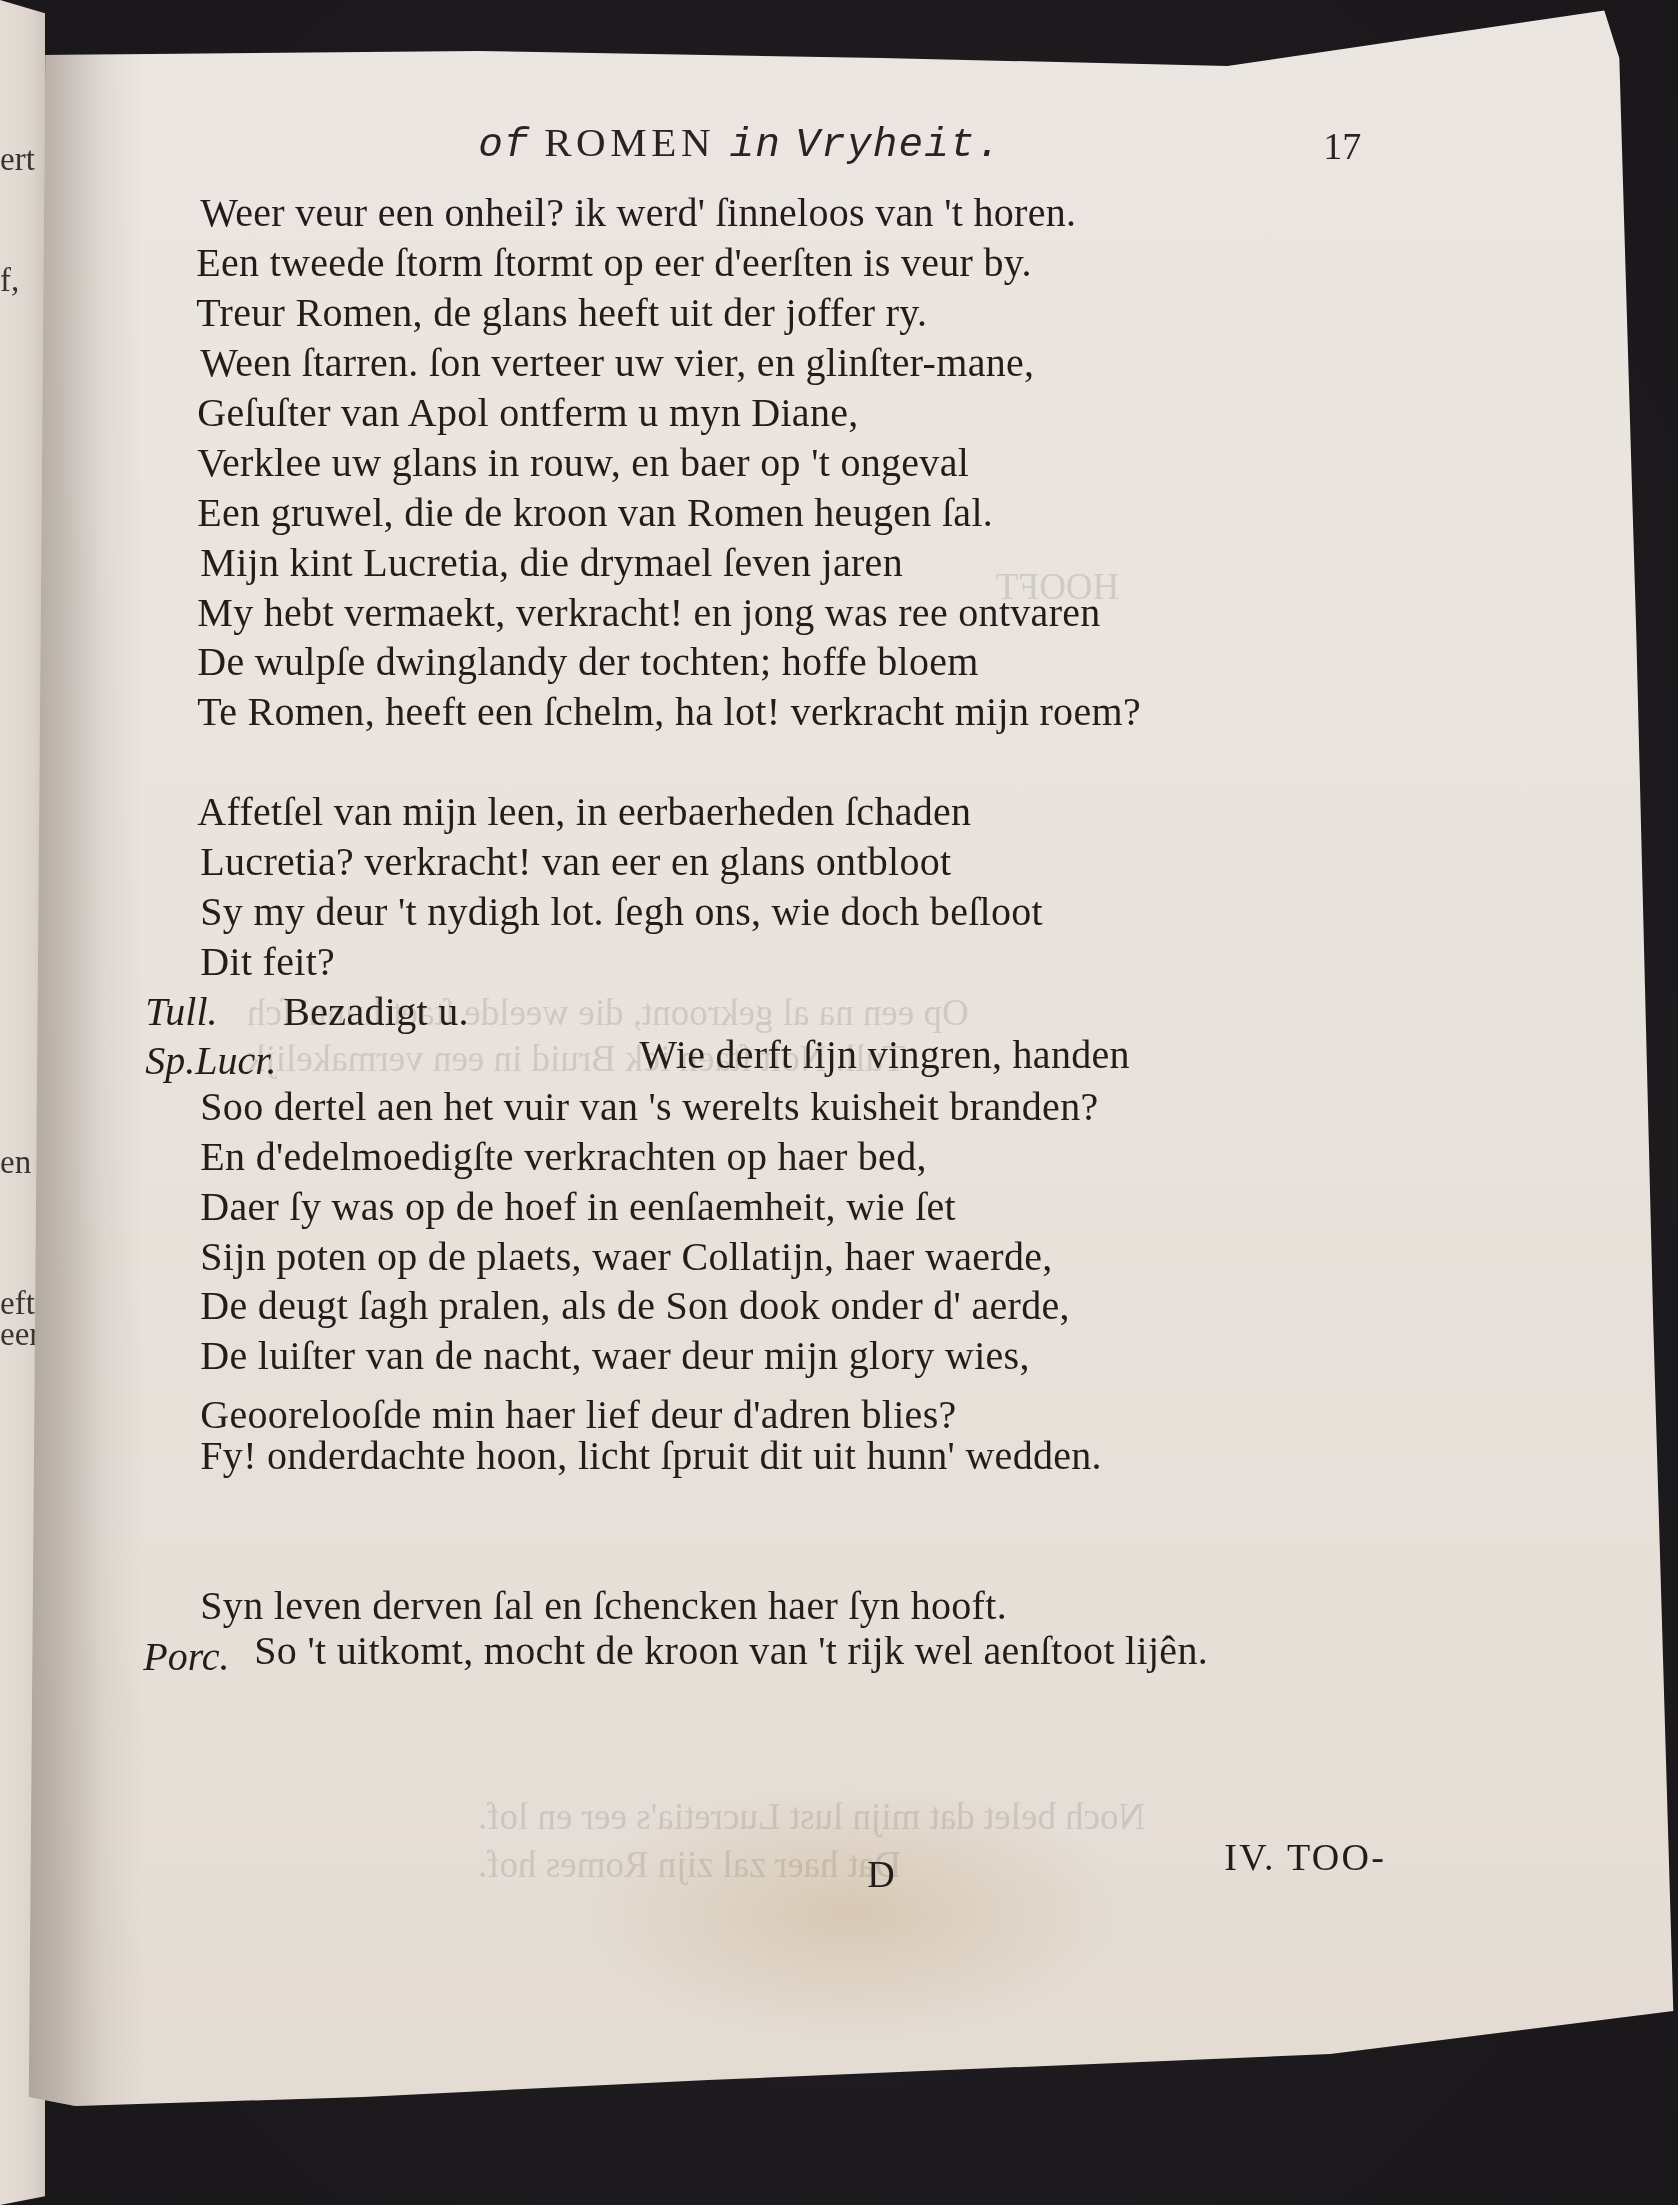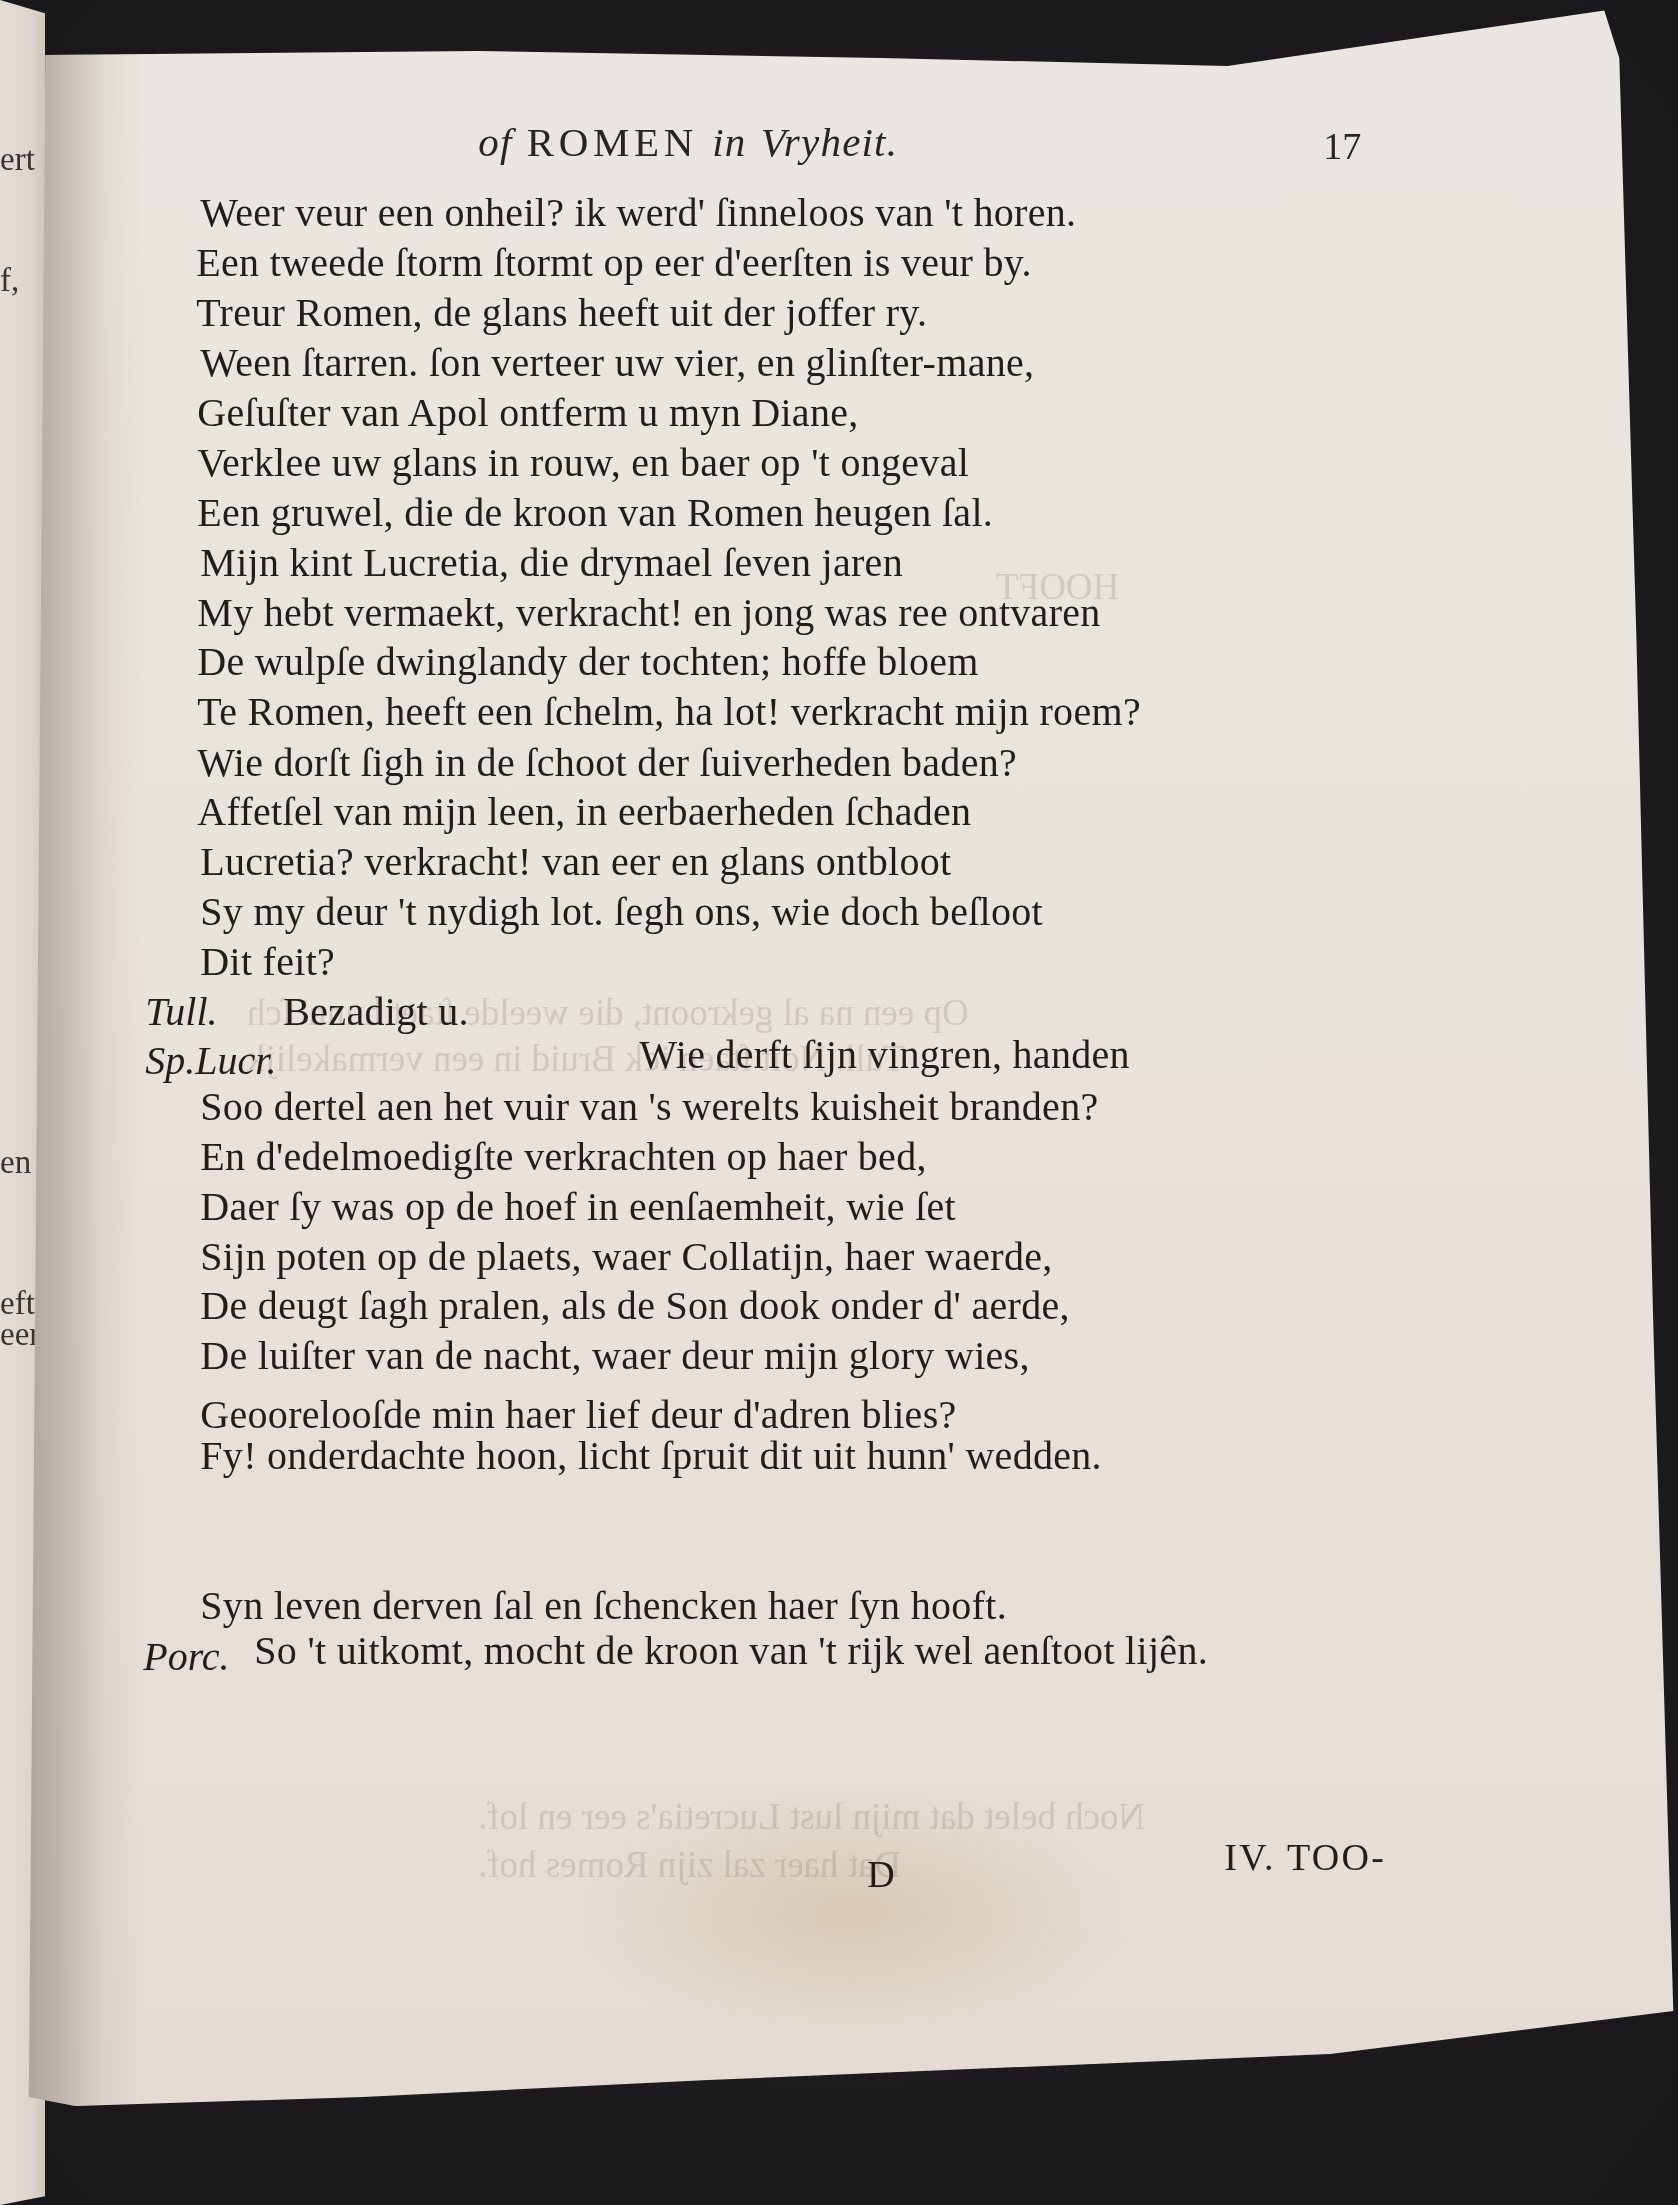--- a/index.html
+++ b/index.html
@@ -36,21 +36,21 @@
   }
   .ghost {
     position:absolute; color:rgba(120,110,105,0.22); font-size:37px; white-space:nowrap;
     transform:scaleX(-1);
     font-family:"Liberation Serif",serif;
   }
   .running-head {
     position:absolute; left:461px; top:118px; font-size:41px; color:#2a2322;
     letter-spacing:1.2px; white-space:nowrap;
   }
-  .running-head .it { font-style:italic; font-family:Liberation Serif, serif; }
+  .running-head .it { font-style:italic; font-family:Liberation Mono, monospace; }
   .running-head .caps { font-family:"Liberation Serif",serif; letter-spacing:4.6px; }
   .page-number {
     position:absolute; left:1306px; top:124px; font-size:38px; color:#2a2322;
     font-family:Liberation Serif, serif;
   }
   .verse-line {
     position:absolute; font-size:40px; color:#231c1b; white-space:nowrap;
     font-family:"Liberation Serif",serif; letter-spacing:0.3px;
   }
   .speaker {
@@ -96,21 +96,20 @@
   <div class="verse-line" style="left:179px; top:239px;">Een tweede ſtorm ſtormt op eer d'eerſten is veur by.</div>
   <div class="verse-line" style="left:179px; top:289px;">Treur Romen, de glans heeft uit der joffer ry.</div>
   <div class="verse-line" style="left:183px; top:339px;">Ween ſtarren. ſon verteer uw vier, en glinſter-mane,</div>
   <div class="verse-line" style="left:180px; top:389px;">Geſuſter van Apol ontferm u myn Diane,</div>
   <div class="verse-line" style="left:180px; top:439px;">Verklee uw glans in rouw, en baer op 't ongeval</div>
   <div class="verse-line" style="left:180px; top:489px;">Een gruwel, die de kroon van Romen heugen ſal.</div>
   <div class="verse-line" style="left:183px; top:539px;">Mijn kint Lucretia, die drymael ſeven jaren</div>
   <div class="verse-line" style="left:180px; top:589px;">My hebt vermaekt, verkracht! en jong was ree ontvaren</div>
   <div class="verse-line" style="left:180px; top:638px;">De wulpſe dwinglandy der tochten; hoffe bloem</div>
   <div class="verse-line" style="left:180px; top:688px;">Te Romen, heeft een ſchelm, ha lot! verkracht mijn roem?</div>
-  <div class="verse-line" style="left:180px; top:739px;">Wie dorſt ſigh in de ſchoot der ſuiverheden baden?</div>
   <div class="verse-line" style="left:180px; top:788px;">Affetſel van mijn leen, in eerbaerheden ſchaden</div>
   <div class="verse-line" style="left:183px; top:838px;">Lucretia? verkracht! van eer en glans ontbloot</div>
   <div class="verse-line" style="left:183px; top:888px;">Sy my deur 't nydigh lot. ſegh ons, wie doch beſloot</div>
   <div class="verse-line" style="left:183px; top:938px;">Dit feit?</div>
 
   <div class="speaker" style="left:128px; top:988px;">Tull.</div>
   <div class="verse-line" style="left:266px; top:988px;">Bezadigt u.</div>
 
   <div class="speaker" style="left:128px; top:1037px;">Sp.Lucr.</div>
   <div class="verse-line" style="left:622px; top:1031px;">Wie derft ſijn vingren, handen</div>

